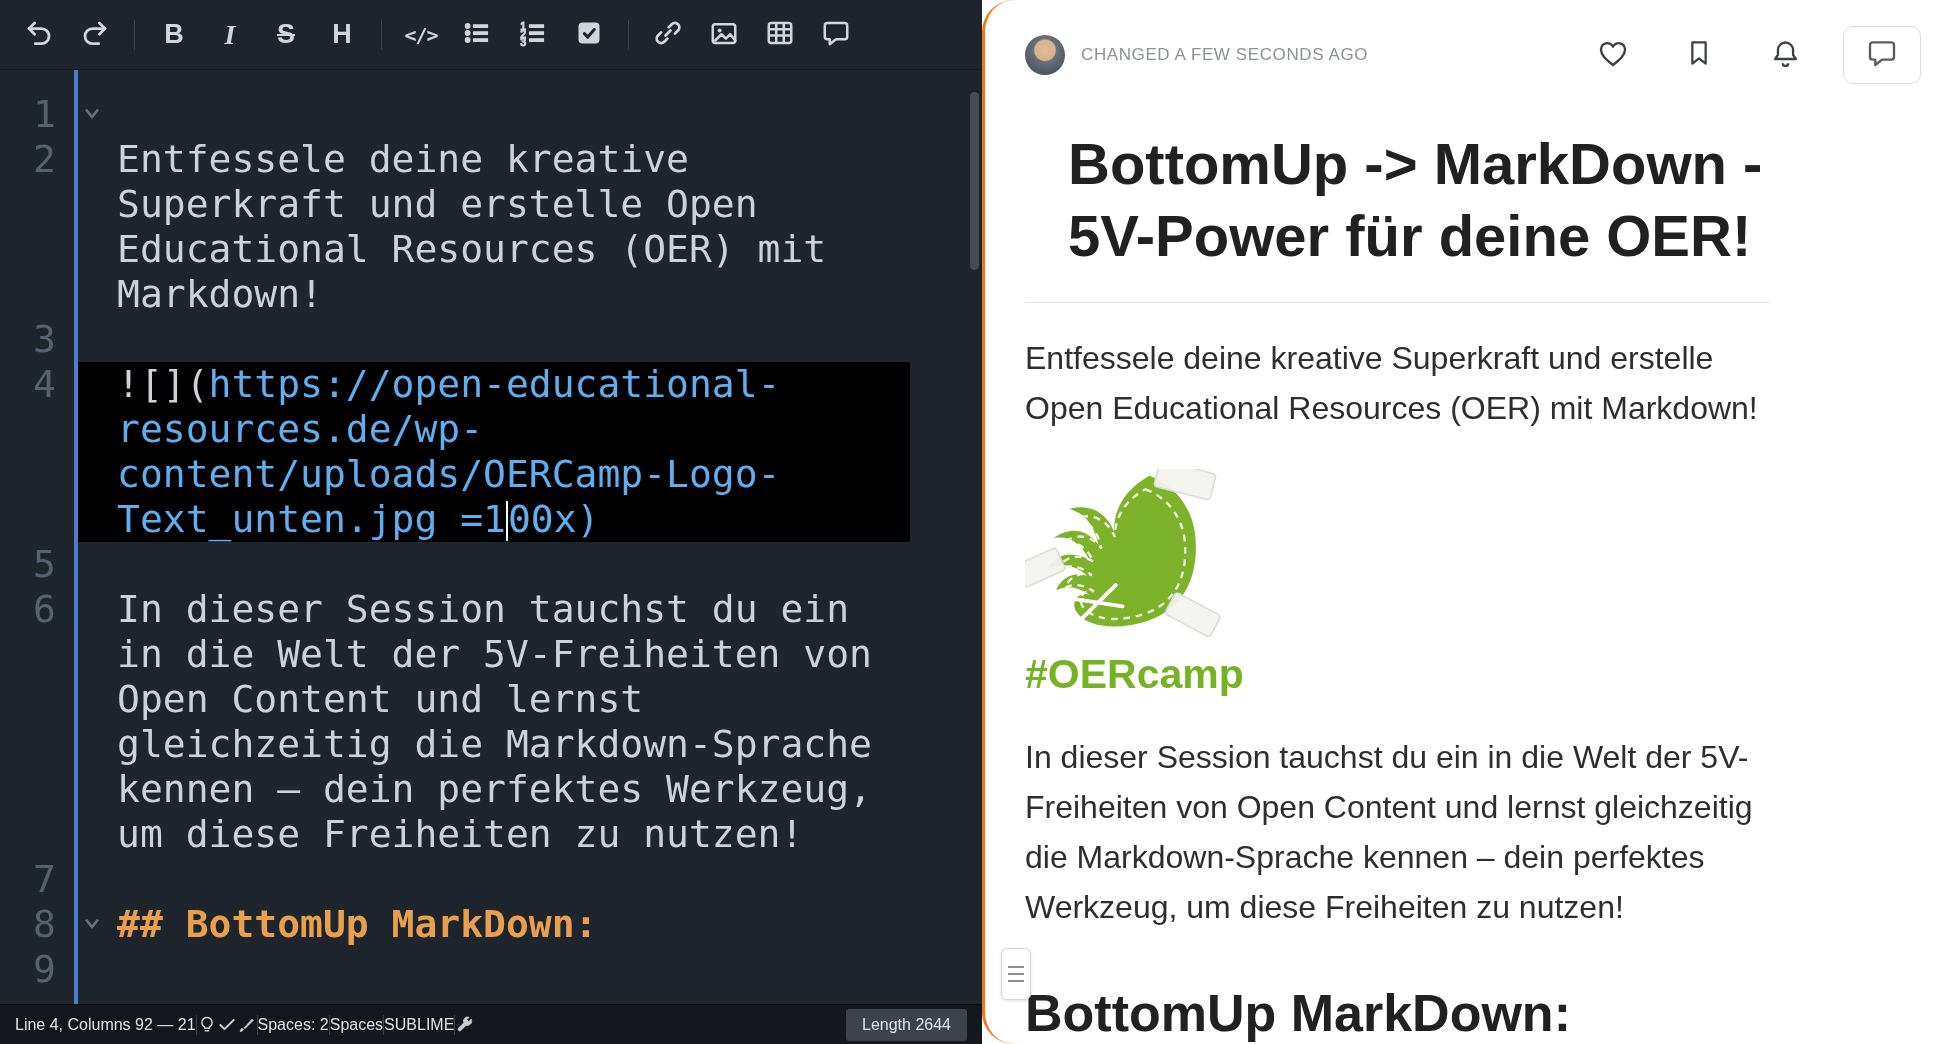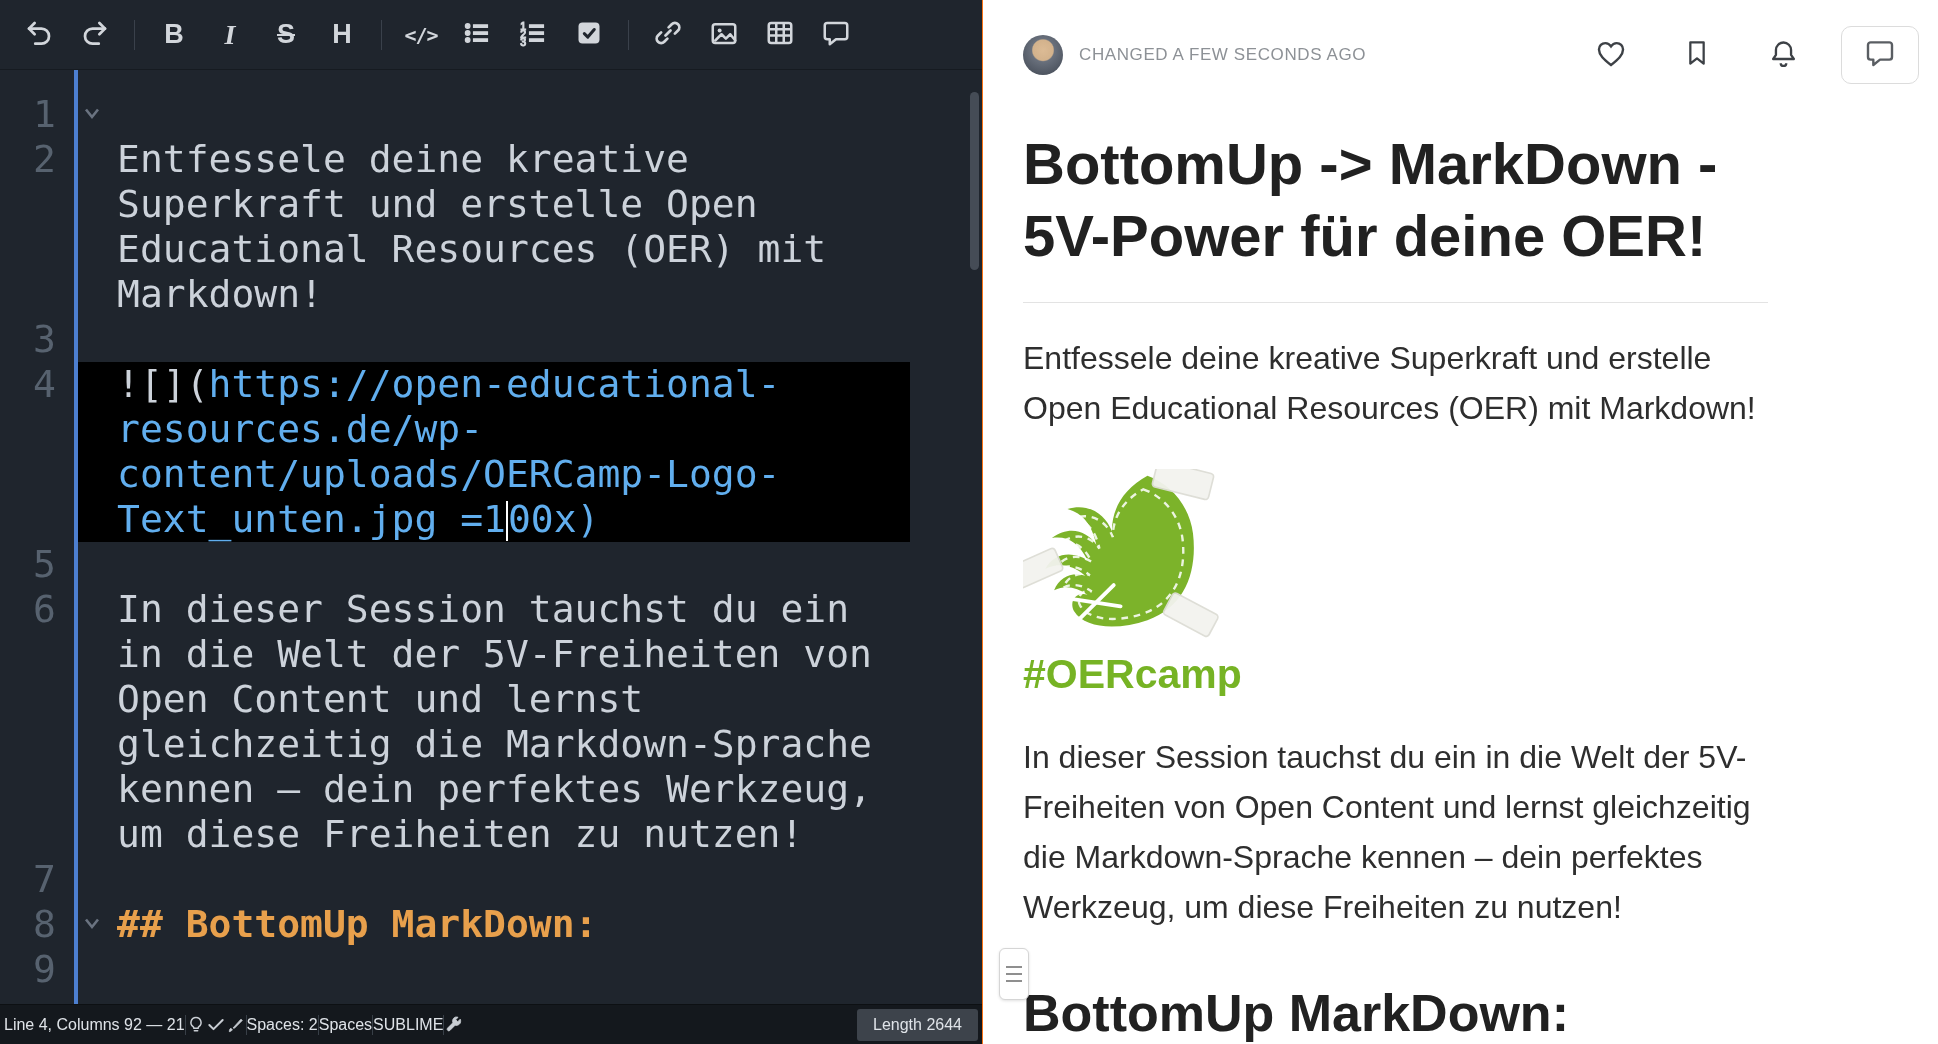--- a/index.html
+++ b/index.html
@@ -31,46 +31,46 @@
                    font-size:38px; line-height:45px; color:#ccd2da; white-space:pre-wrap; z-index:1; }
   .code-row.active .txt { background:#000000; }
   .md-heading { color:#e8a04c; font-weight:bold; }
   .md-link { color:#61aeee; }
   .caret { display:inline-block; width:0; border-left:2px solid #ffffff; height:40px; vertical-align:text-bottom; }
   .fold { position:absolute; left:82px; top:11px; z-index:3; cursor:pointer; }
   .scrollbar-thumb { position:absolute; right:3px; top:22px; width:9px; height:178px;
                      background:#454c56; border-radius:5px; z-index:4; cursor:grab; }
 
   .statusbar { height:40px; flex-shrink:0; background:#14181d; border-top:1px solid #0d1013;
-               display:flex; align-items:center; padding:0 4px; 
+               display:flex; align-items:center; padding:0 15px; 
                color:#dfe3e8; font-size:16px; z-index:5; }
   .sb-sep { width:1px; height:20px; background:#383f47; }
   .sb-icon { display:flex; align-items:center; cursor:pointer; }
   .sb-icon svg { stroke:#c9ced4; }
   .sb-item { cursor:pointer; white-space:nowrap; }
   .sb-pos { cursor:default; white-space:nowrap; }
   .sb-length { margin-left:auto; background:#3d434b; padding:7px 16px; border-radius:3px; }
 
   
-  .preview-pane { flex:1 1 auto; height:1044px; background:#ffffff; border-left:1px solid #f97316;
-                  position:relative; overflow:hidden; padding:26px 0 0 40px; }
+  .preview-pane { flex:1 1 auto; height:1044px; background:#ffffff; border-left:3px solid #f97316;
+                  position:relative; overflow:hidden; padding:26px 0 0 40px;border-radius:32px; }
 
   .meta-row { display:flex; align-items:center; width:896px; }
   .avatar { width:40px; height:40px; border-radius:50%; flex-shrink:0; cursor:pointer;
             background: radial-gradient(circle at 50% 38%, #dcbb95 0%, #d3b28c 32%, #69707c 36%, #3e4550 100%); }
   .meta-text { margin-left:16px; font-size:17px; letter-spacing:0.6px; color:#8d9196; }
   .meta-actions { margin-left:auto; display:flex; align-items:center; gap:42px; }
   .icon-btn { width:44px; height:44px; display:flex; align-items:center; justify-content:center; cursor:pointer; }
   .icon-btn svg { stroke:#3d4146; }
   .comment-btn { width:78px; height:58px; border:1px solid #dcdcdc; border-radius:10px; background:#fff;
                  display:flex; align-items:center; justify-content:center; cursor:pointer; margin-left:-6px; }
   .comment-btn svg { stroke:#5a5e63; }
 
   .markdown-body { width:745px; margin-top:8px; color:#2f2f2f; }
-  .md-h1 { margin-top:44px; font-size:58px; line-height:72px; font-weight:bold; color:#212121; }
+  .md-h1 { margin-top:44px; font-size:58px; line-height:72px; font-weight:bold; color:#212121;margin-left:43px; }
   .md-hr { border:none; border-top:1px solid #e3e3e3; margin-top:30px; }
   .md-p { margin-top:30px; font-size:32px; line-height:50px; color:#2e2e2e; }
   .logo-wrap { margin-top:36px; width:210px; }
   .logo-caption { margin-top:0px; text-align:center; font-size:41px; font-weight:bold; color:#76b324; }
   .md-p2 { margin-top:34px; }
   .md-h2 { margin-top:52px; font-size:52px; line-height:58px; font-weight:bold; color:#212121; }
 
   .drag-handle { position:absolute; left:16px; top:948px; width:30px; height:52px; background:#ffffff;
                  border:1px solid #d5d5d5; border-radius:6px; box-shadow:0 1px 3px rgba(0,0,0,0.12);
                  display:flex; flex-direction:column; align-items:center; justify-content:center; gap:5px;

